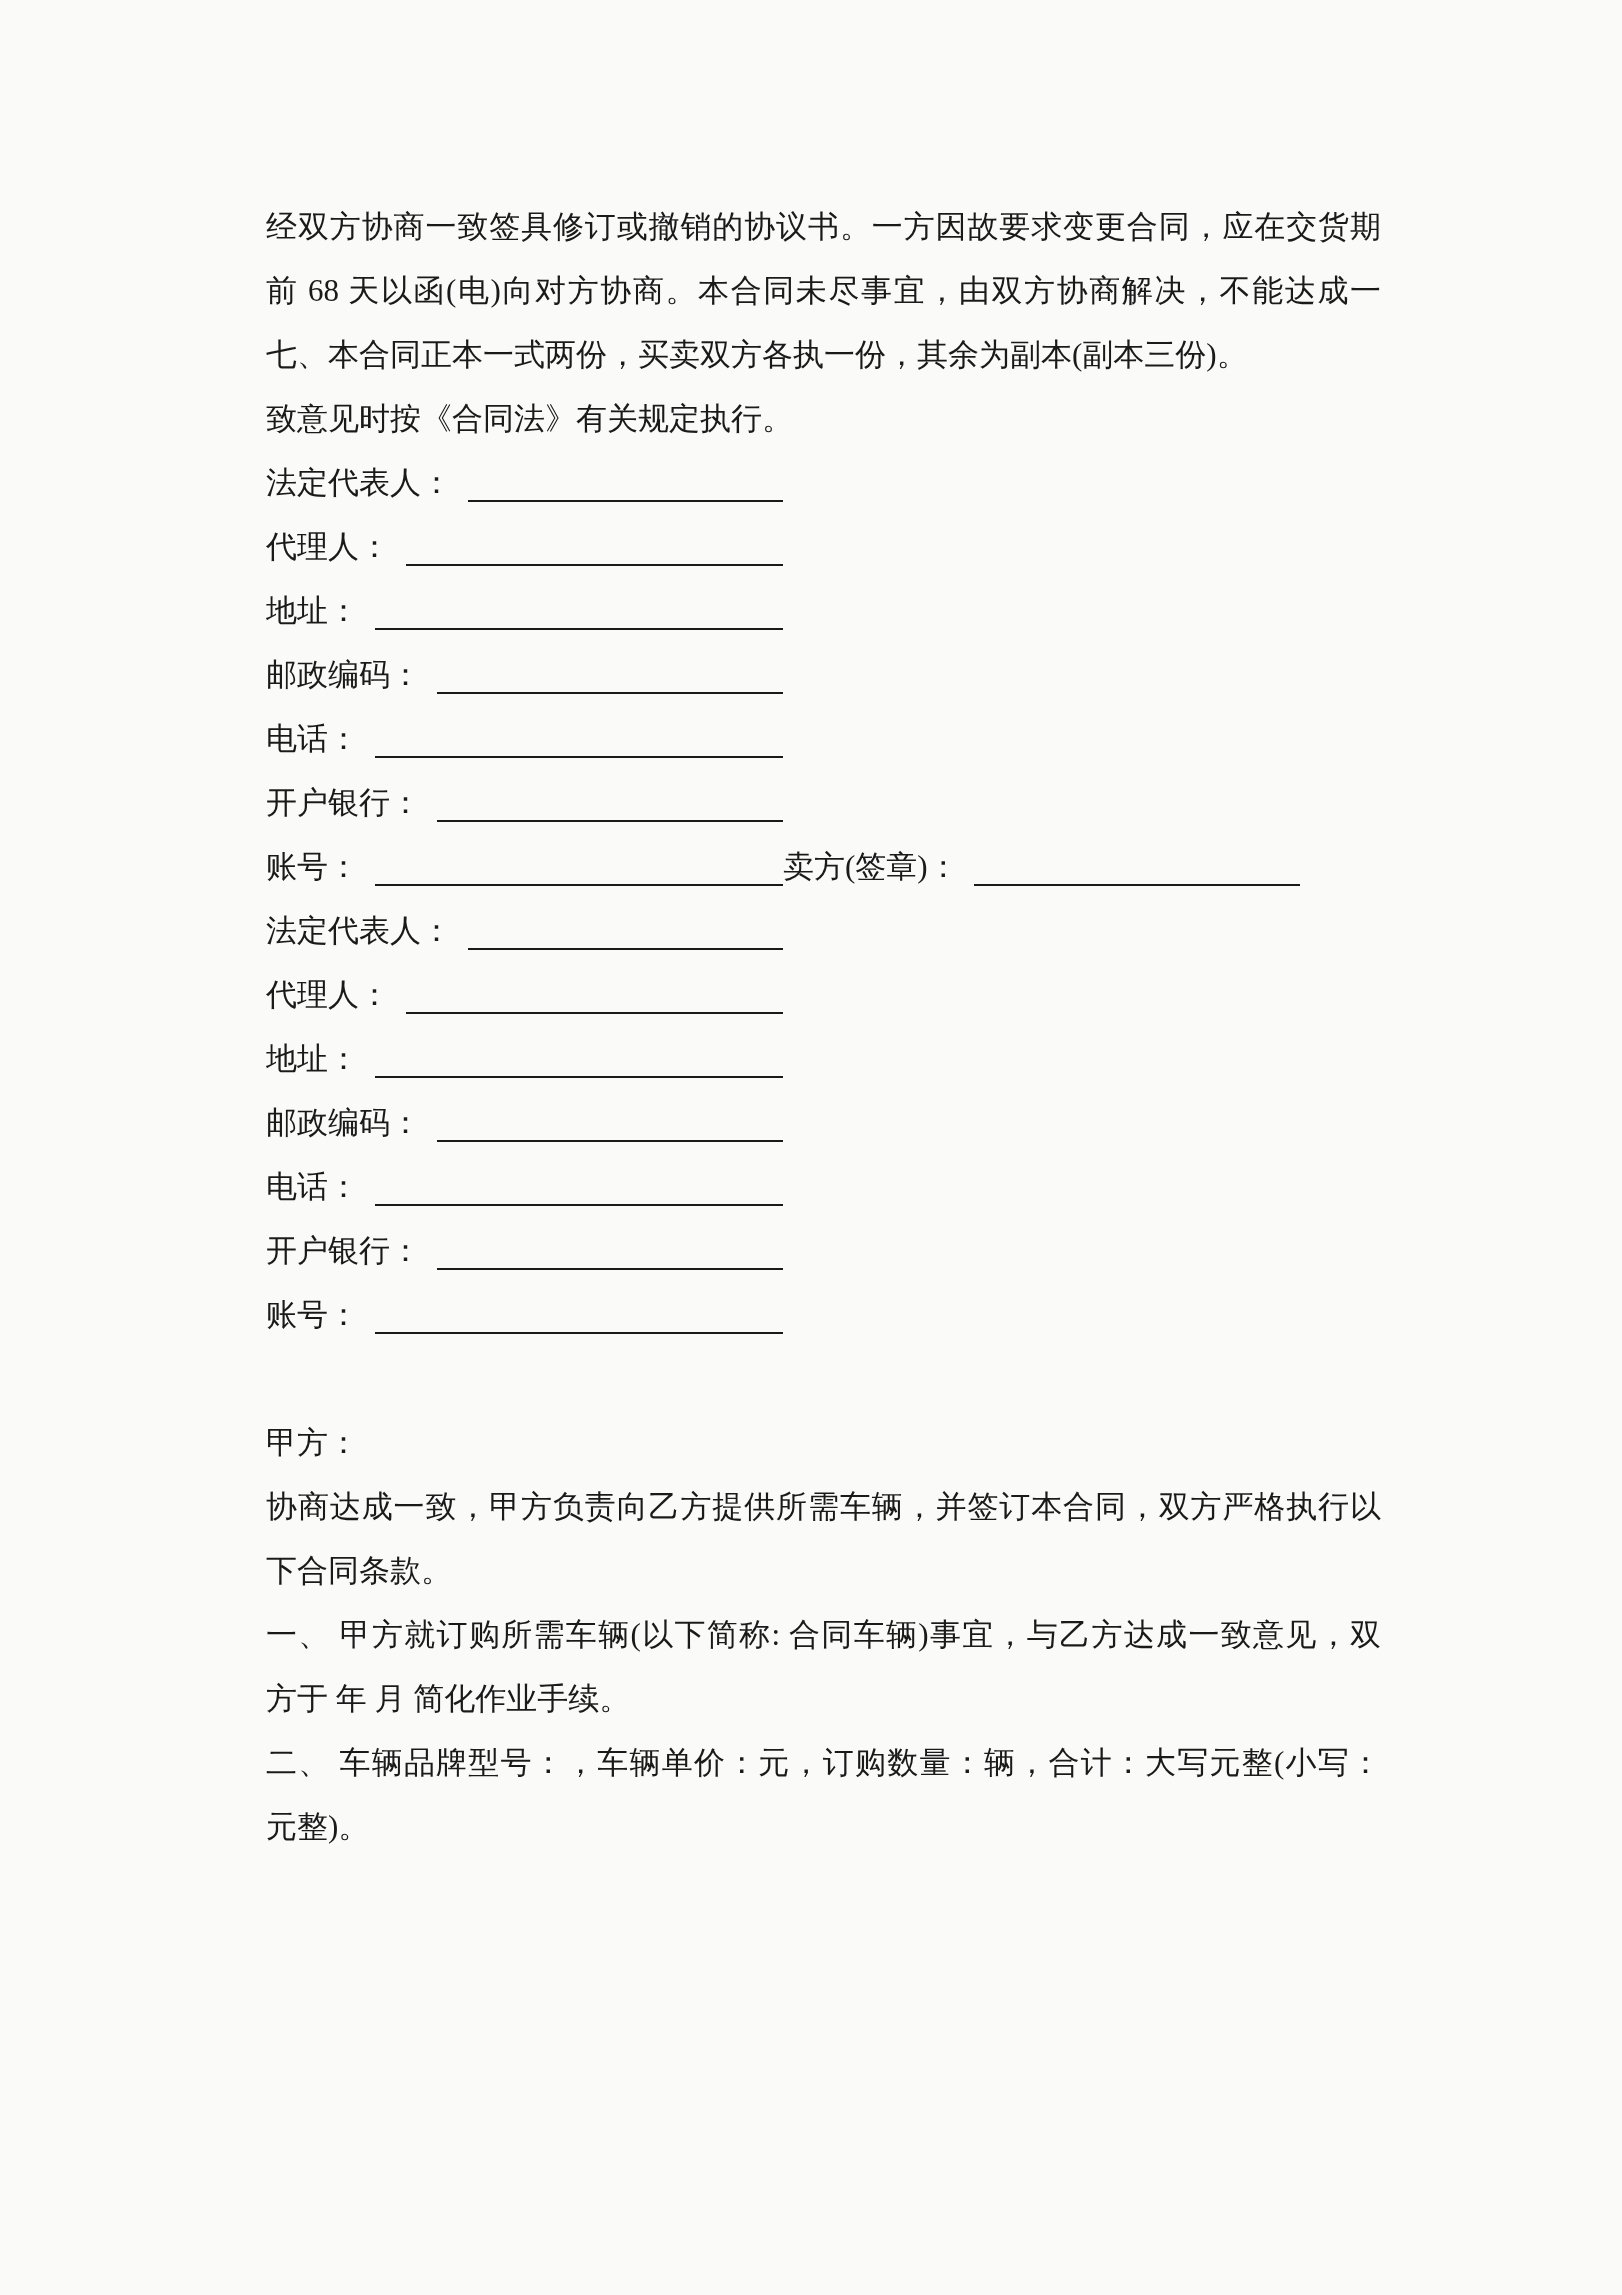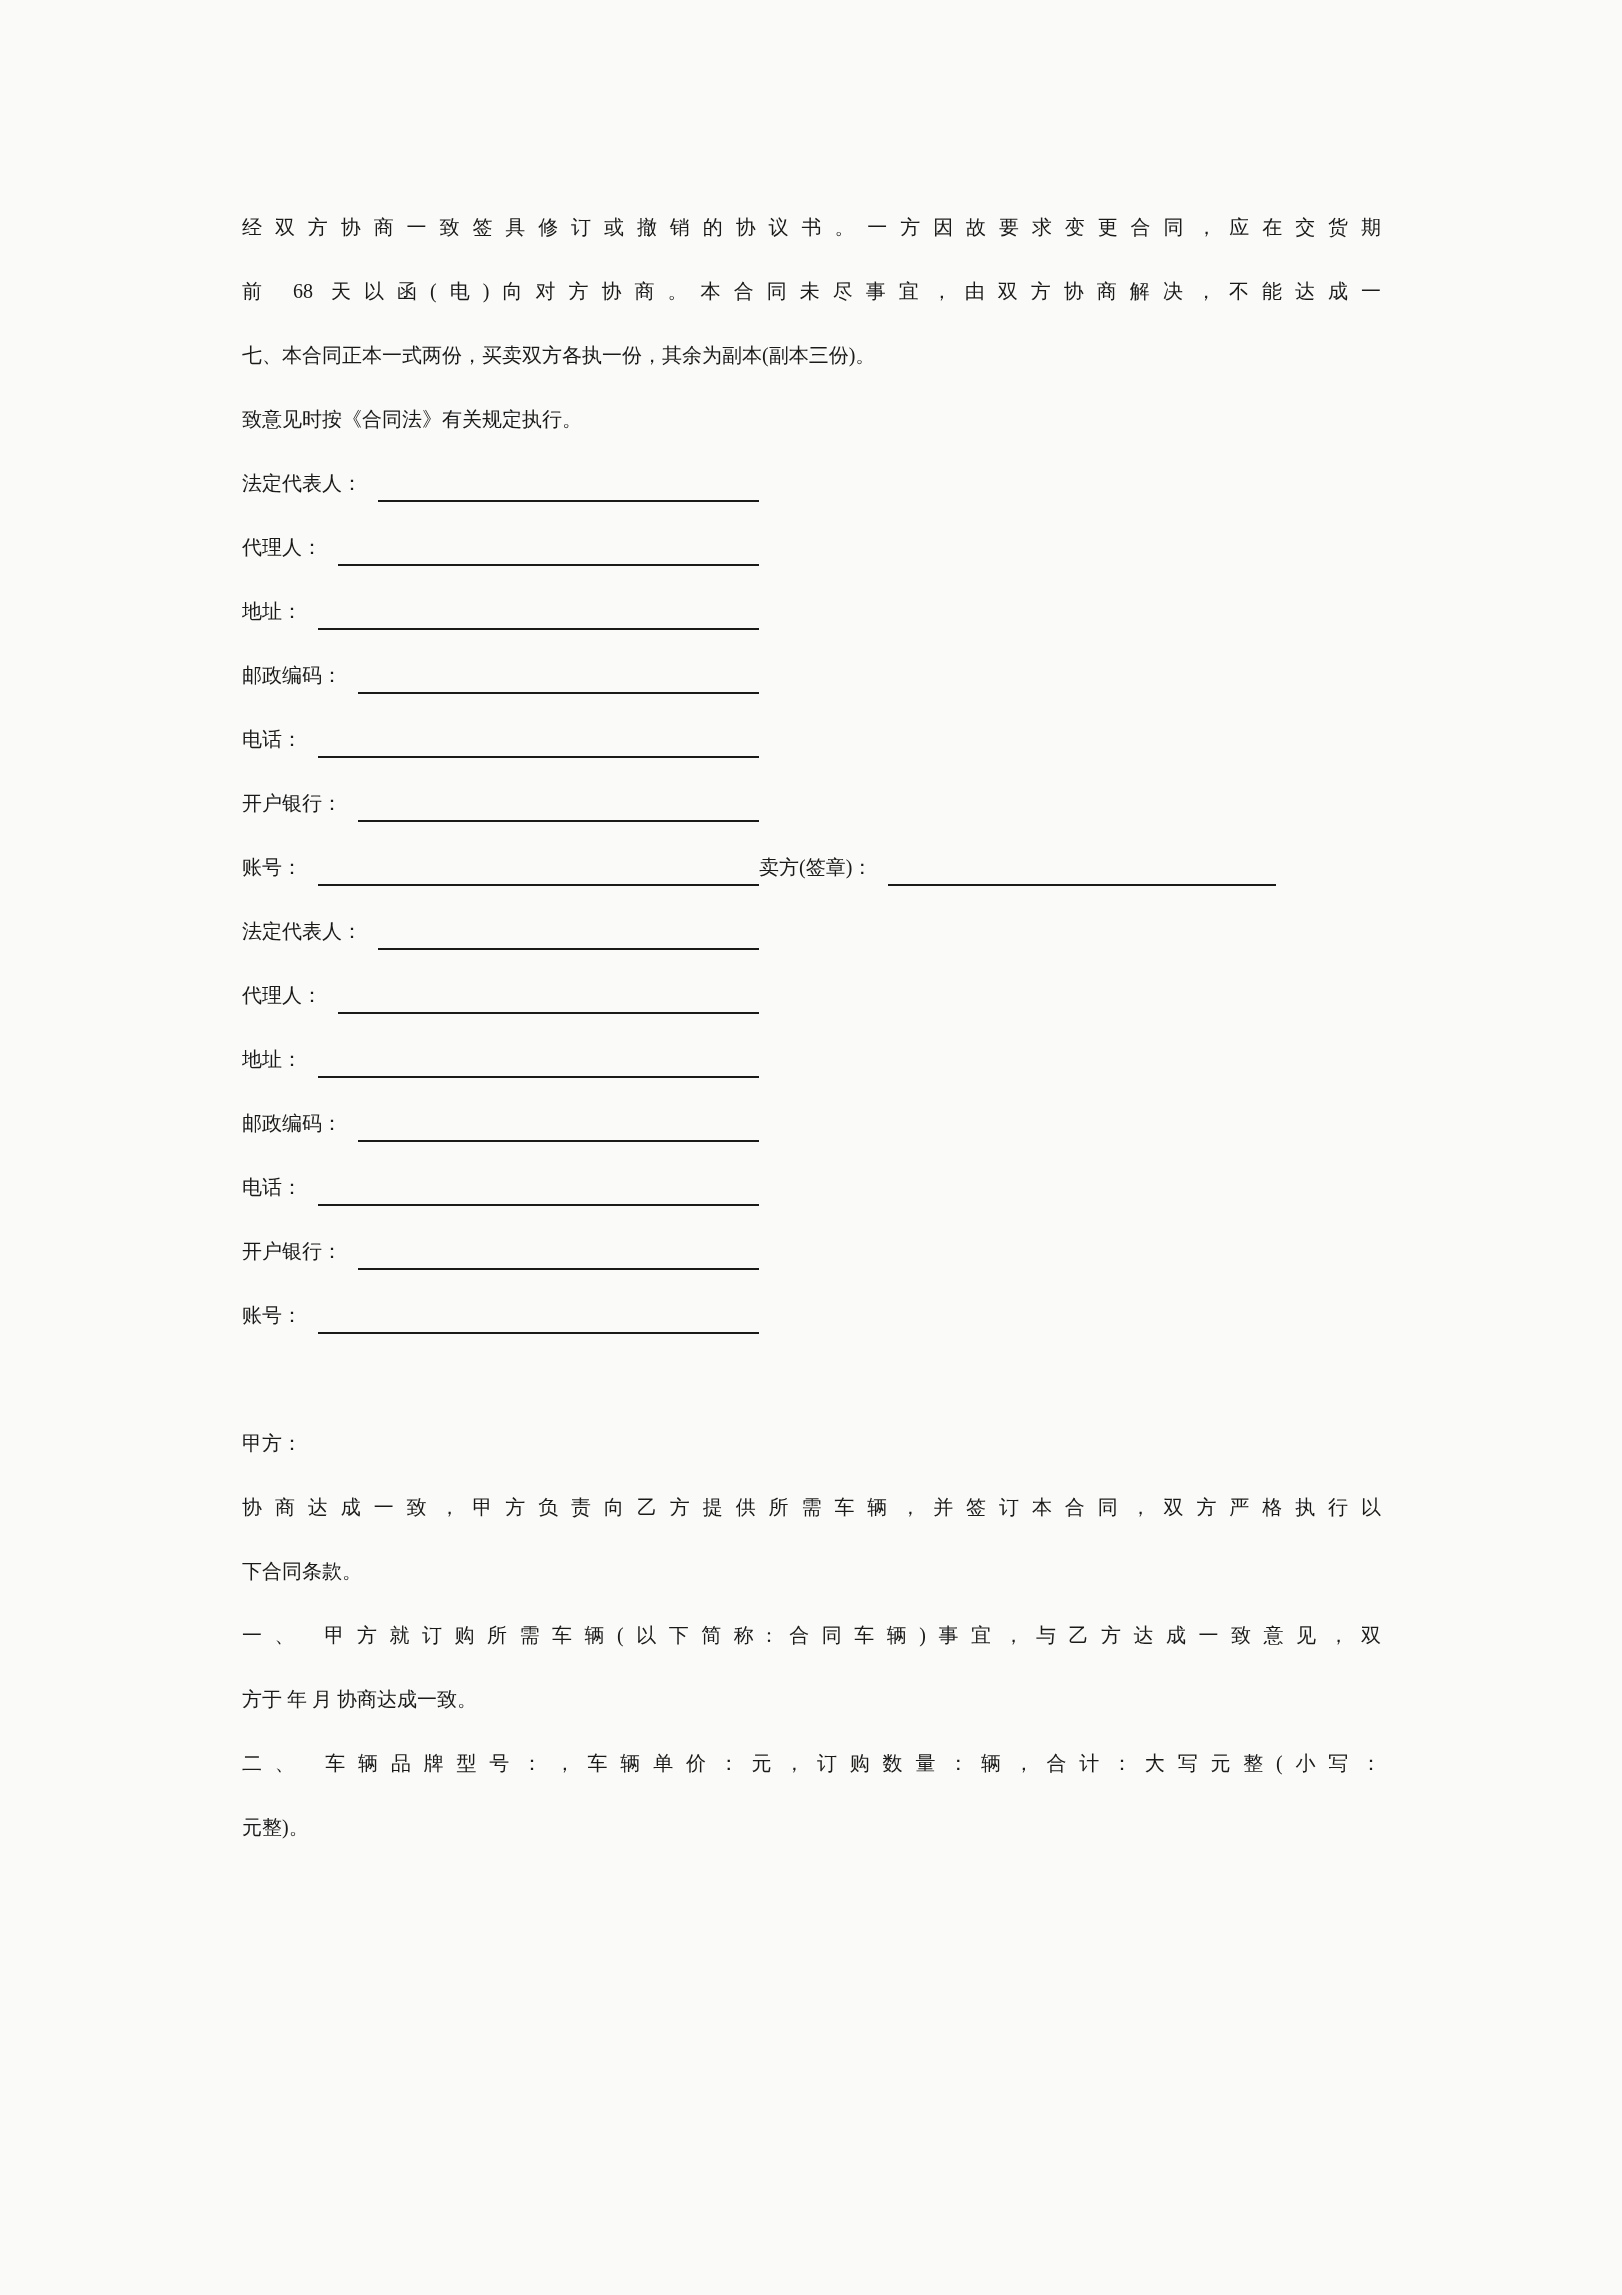--- a/index.html
+++ b/index.html
@@ -22,23 +22,24 @@
   }
   .content {
     position: absolute;
     left: 242px;
     top: 195px;
     width: 1139px;
   }
   .row {
     height: 64px;
     line-height: 64px;
-    font-size: 20px;
+    font-size: 31px;
     word-break: keep-all;
     overflow: hidden;
+    margin-left: 24px;
   }
   .row.justify {
     text-align: justify;
     text-align-last: justify;
   }
   .row.field, .row.field2 {
     display: flex;
   }
   .fgroup {
     width: 517px;
@@ -152,18 +153,18 @@
         <span class="fgroup">
           <span class="flabel">账号：</span>
           <span class="uline"></span>
         </span>
       </div>
       <div class="row blank"></div>
       <div class="row text">甲方：</div>
       <div class="row justify">协商达成一致，甲方负责向乙方提供所需车辆，并签订本合同，双方严格执行以</div>
       <div class="row text">下合同条款。</div>
       <div class="row justify">一、 甲方就订购所需车辆(以下简称: 合同车辆)事宜，与乙方达成一致意见，双</div>
-      <div class="row text">方于 年 月 协商达成一致。</div>
+      <div class="row text">方于 年 月 简化作业手续。</div>
       <div class="row justify">二、 车辆品牌型号：，车辆单价：元，订购数量：辆，合计：大写元整(小写：</div>
       <div class="row text">元整)。</div>
     </div>
 </div>
 
 
 </body></html>

